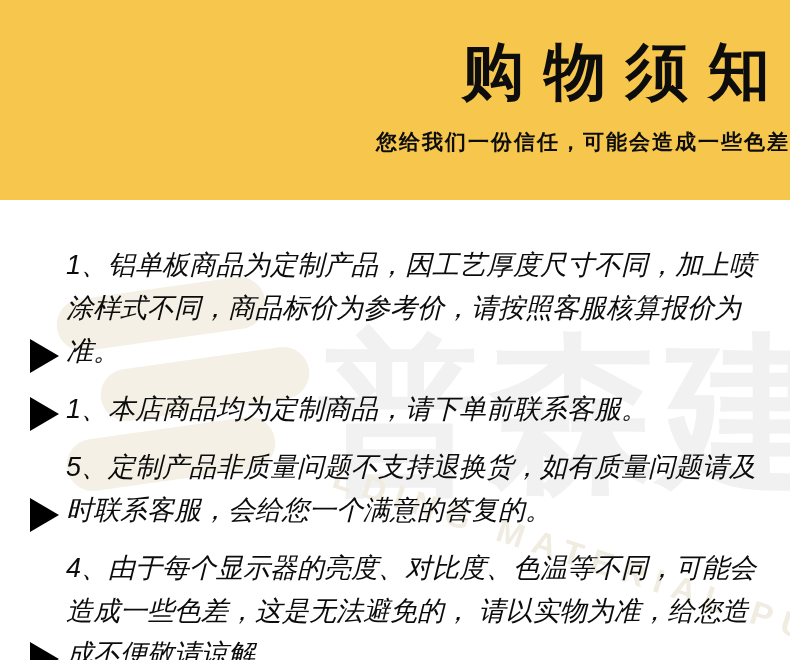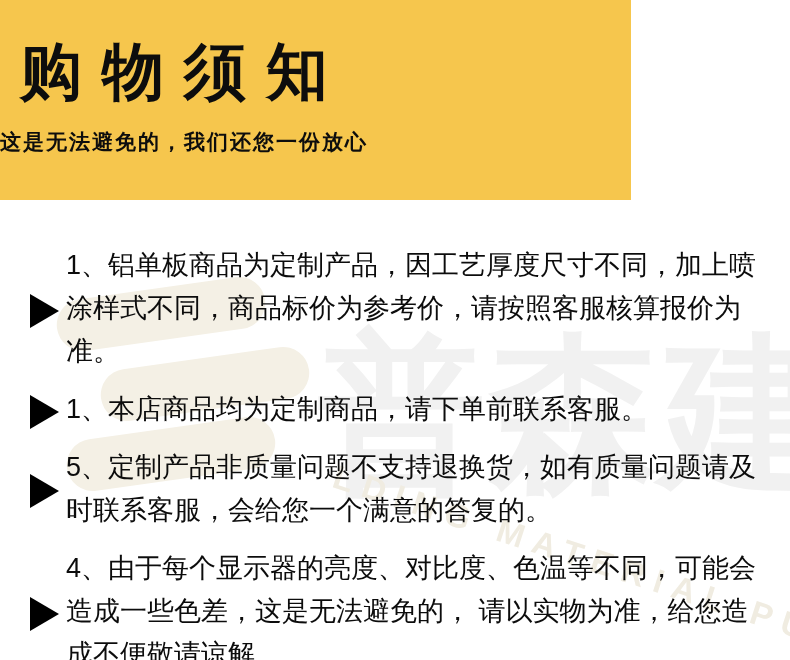--- a/index.html
+++ b/index.html
@@ -11,24 +11,24 @@
   .page {
     position: relative;
     width: 790px;
     height: 660px;
     overflow: hidden;
     background: #ffffff;
   }
 
   
   .banner {
-    width: 631px;
+    width: 790px;
     height: 200px;
     background: #F6C64D;
-    text-align: left;
+    text-align: right;
     overflow: hidden;
   }
   .banner-title {
     margin-top: 40px;
     font-size: 62px;
     line-height: 64px;
     font-weight: 900;
     color: #0d0d0d;
     letter-spacing: 20px;
     text-indent: 20px;
@@ -87,22 +87,23 @@
   }
 
   
   .notice-list {
     position: relative;
     z-index: 1;
     padding: 44px 30px 0 30px;
   }
   .notice-item {
     display: flex;
-    align-items: center;
+    align-items: flex-end;
     margin-bottom: 15px;
+    font-style: italic;
   }
   .bullet {
     flex: 0 0 auto;
     width: 0;
     height: 0;
     border-top: 17px solid transparent;
     border-bottom: 17px solid transparent;
     border-left: 29px solid #000000;
     margin-top: 4px;
     margin-right: 7px;
@@ -115,21 +116,21 @@
     font-weight: 500;
   }
 </style>
 </head>
 <body>
 
 <div class="page">
 
   <div class="banner">
     <div class="banner-title">购物须知</div>
-    <div class="banner-subtitle">这是无法避免的，我们还您一份放心</div>
+    <div class="banner-subtitle">您给我们一份信任，可能会造成一些色差</div>
   </div>
 
   <div class="content">
 
     <div class="watermark">
       <svg class="wm-logo" width="300" height="230" viewBox="0 0 300 230" aria-hidden="true">
         <g fill="#f4f0e5">
           <rect x="18" y="18" width="210" height="52" rx="26" transform="rotate(-8 123 44)"></rect>
           <rect x="62" y="88" width="210" height="52" rx="26" transform="rotate(-8 167 114)"></rect>
           <rect x="28" y="158" width="210" height="52" rx="26" transform="rotate(-8 133 184)"></rect>

